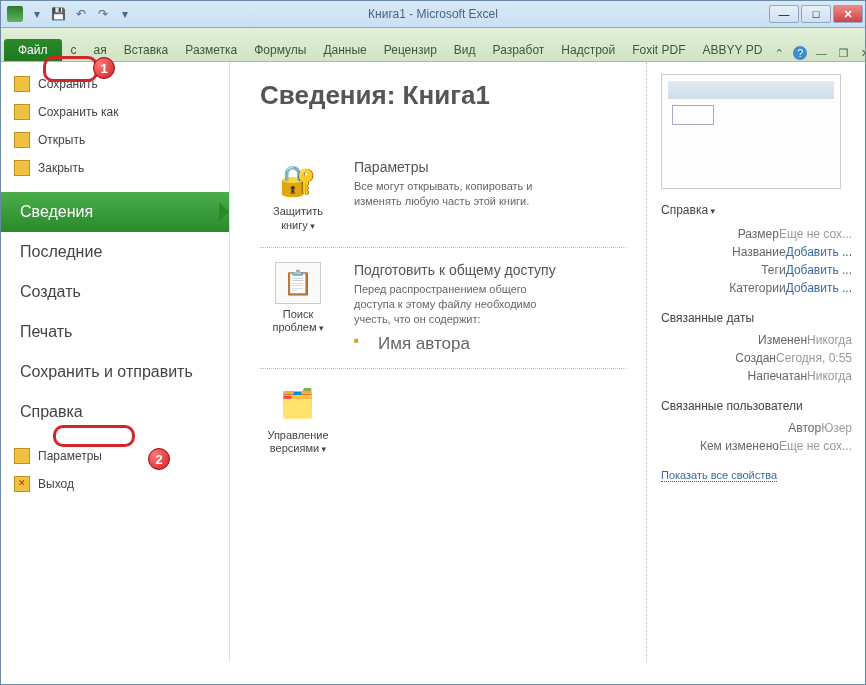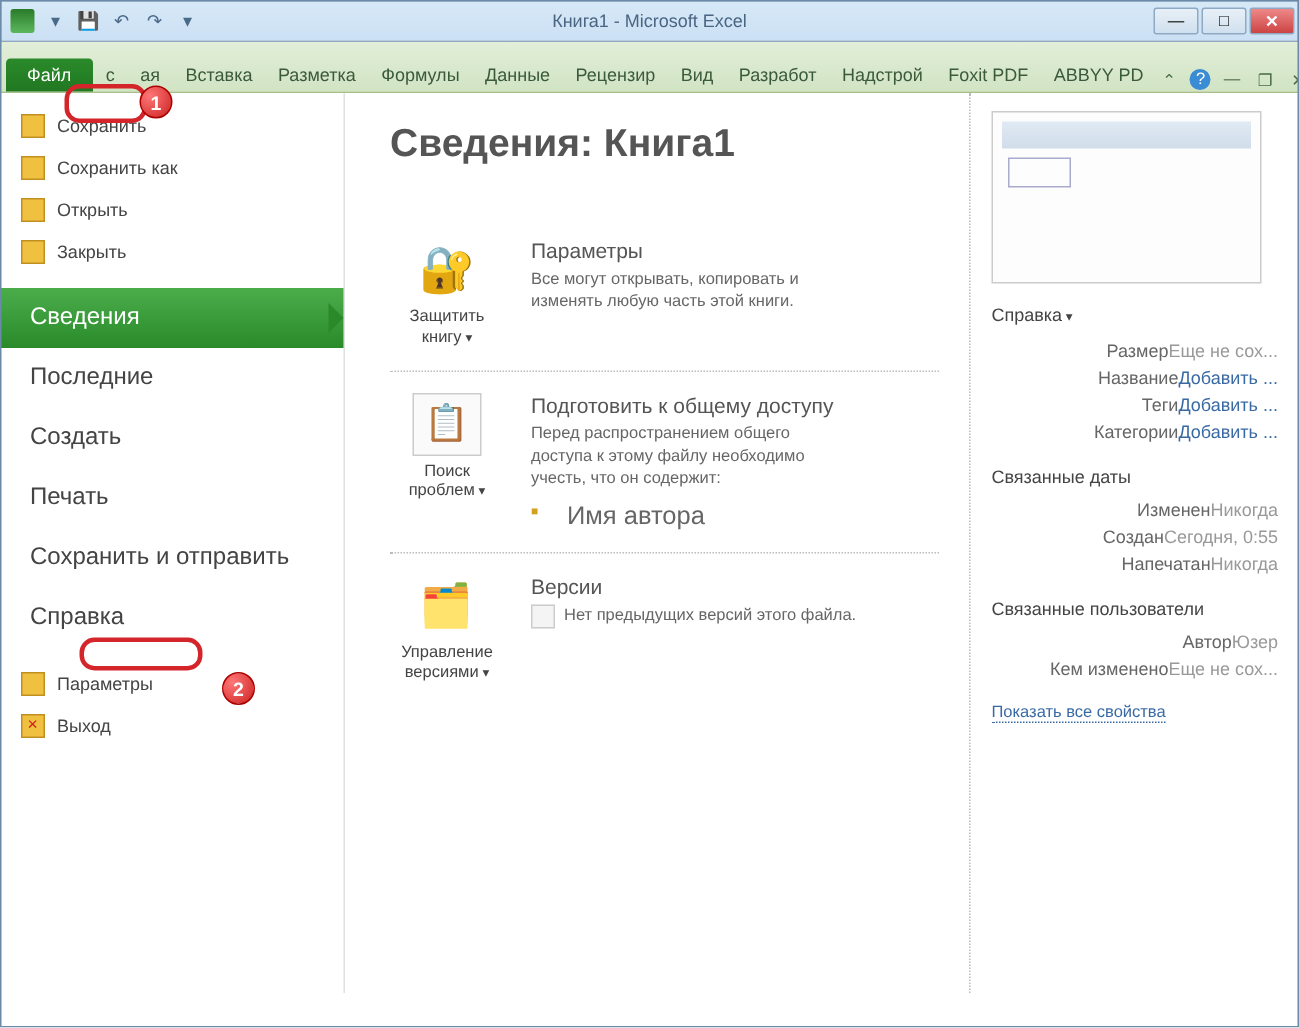--- a/index.html
+++ b/index.html
@@ -183,27 +183,20 @@
             <li>Имя автора</li>
           </ul>
       </div>
     </div>
 
     <div class="section">
       <div class="blk-btn">
         <div class="big-ico ver-ico">🗂️</div>
         <div class="lbl drop">Управление версиями</div>
       </div>
-      <div class="sec-body">
-        <div class="hdr">Версии</div>
-        <div class="ver-line">
-          <div class="vi"></div>
-          <div class="desc">Нет предыдущих версий этого файла.</div>
-        </div>
-      </div>
     </div>
   </div>
 
   <div class="rightpane">
     <div class="thumb"></div>
     <div class="props-hdr">Справка</div>
     <div class="prop-row">
         <span class="k">Размер</span>
         <span class="v">Еще не сох...</span>
       </div>

